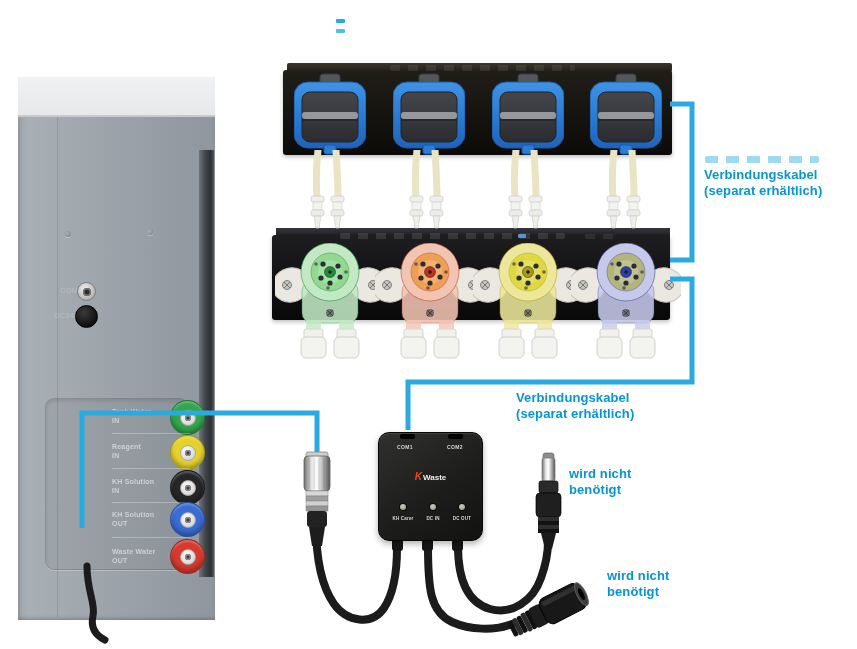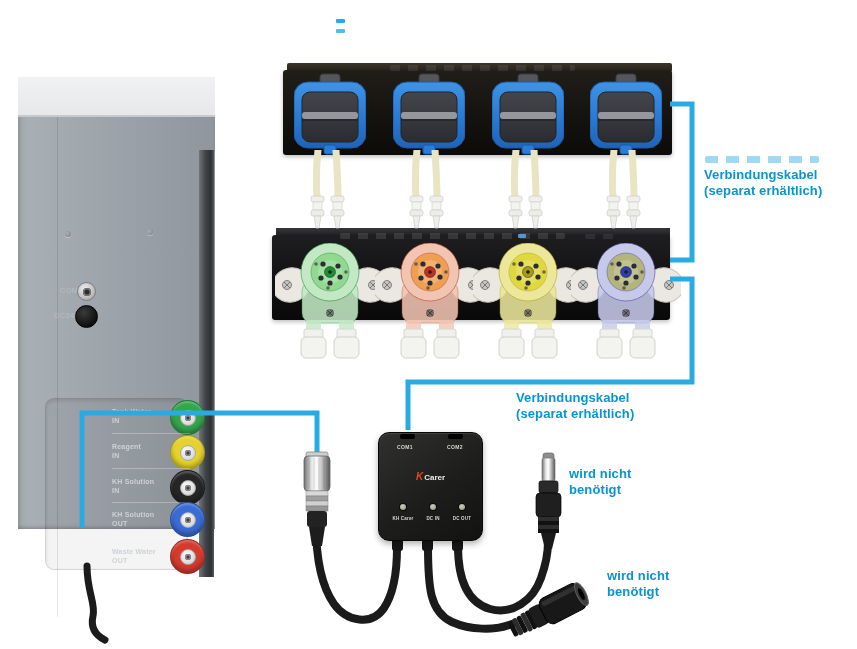--- a/index.html
+++ b/index.html
@@ -2,21 +2,21 @@
 <html style="--accent: #29abe2; --label: #0795d2;"><head>
 <meta charset="utf-8">
 <style>
   :root{ --accent:#29abe2; --label:#0795d2; }
   html,body{margin:0;padding:0;background:#fff;}
   .canvas{position:relative;width:857px;height:649px;background:#fff;overflow:hidden;
           font-family:"Liberation Sans",sans-serif;}
   .abs{position:absolute;}
 
   
-  .tower{left:18px;top:77px;width:197px;height:452px;
+  .tower{left:18px;top:77px;width:197px;height:543px;
          background:linear-gradient(90deg,#a9b0b6,#9aa1a8 55%,#8f969d);
          box-shadow:inset 8px 0 10px -8px rgba(0,0,0,.25), inset 0 -3px 4px -2px rgba(0,0,0,.25);}
   .tower-cap{left:0;top:0;width:197px;height:38px;
          background:linear-gradient(#f0f1f2,#e6e8e9);border-bottom:2px solid #c6cacc;}
   .tower-seam{left:39px;top:40px;width:1px;height:500px;background:rgba(0,0,0,.10);}
   .tower-strip{left:181px;top:73px;width:15px;height:427px;
          background:linear-gradient(90deg,#70757a,#3f4347 45%,#2e3134 80%,#555a5e);}
   .screw{width:6px;height:6px;border-radius:50%;
          background:radial-gradient(circle at 35% 35%,#aab1b7,#767d84);box-shadow:0 1px 1px rgba(255,255,255,.4);}
   .panel{left:27px;top:321px;width:141px;height:170px;border-radius:9px;
@@ -307,21 +307,21 @@
       <ellipse cx="79" cy="0" rx="4.5" ry="12.5" fill="#3c3c3c" stroke="#5c5c5c"></ellipse>
       <ellipse cx="79" cy="0" rx="2.2" ry="6.5" fill="#000"></ellipse>
     </g>
   </svg>
 
   <div class="abs cbox">
     <div class="slot" style="left:21px;"></div>
     <div class="slot" style="left:69px;"></div>
     <div class="comtxt" style="left:18px;">COM1</div>
     <div class="comtxt" style="left:68px;">COM2</div>
-    <div class="brand"><span class="kmark">K</span><span>Carer</span></div>
+    <div class="brand"><span class="kmark">K</span><span>Waste</span></div>
     <div class="led" style="left:21px;"></div>
     <div class="led" style="left:51px;"></div>
     <div class="led" style="left:80px;"></div>
     <div class="ledlbl" style="left:7px;">KH Carer</div>
     <div class="ledlbl" style="left:37px;">DC IN</div>
     <div class="ledlbl" style="left:66px;">DC OUT</div>
   </div>
 
   <div class="abs ghost-cyan z4" style="left:705px;top:156px;width:114px;height:7px;"></div>
 

